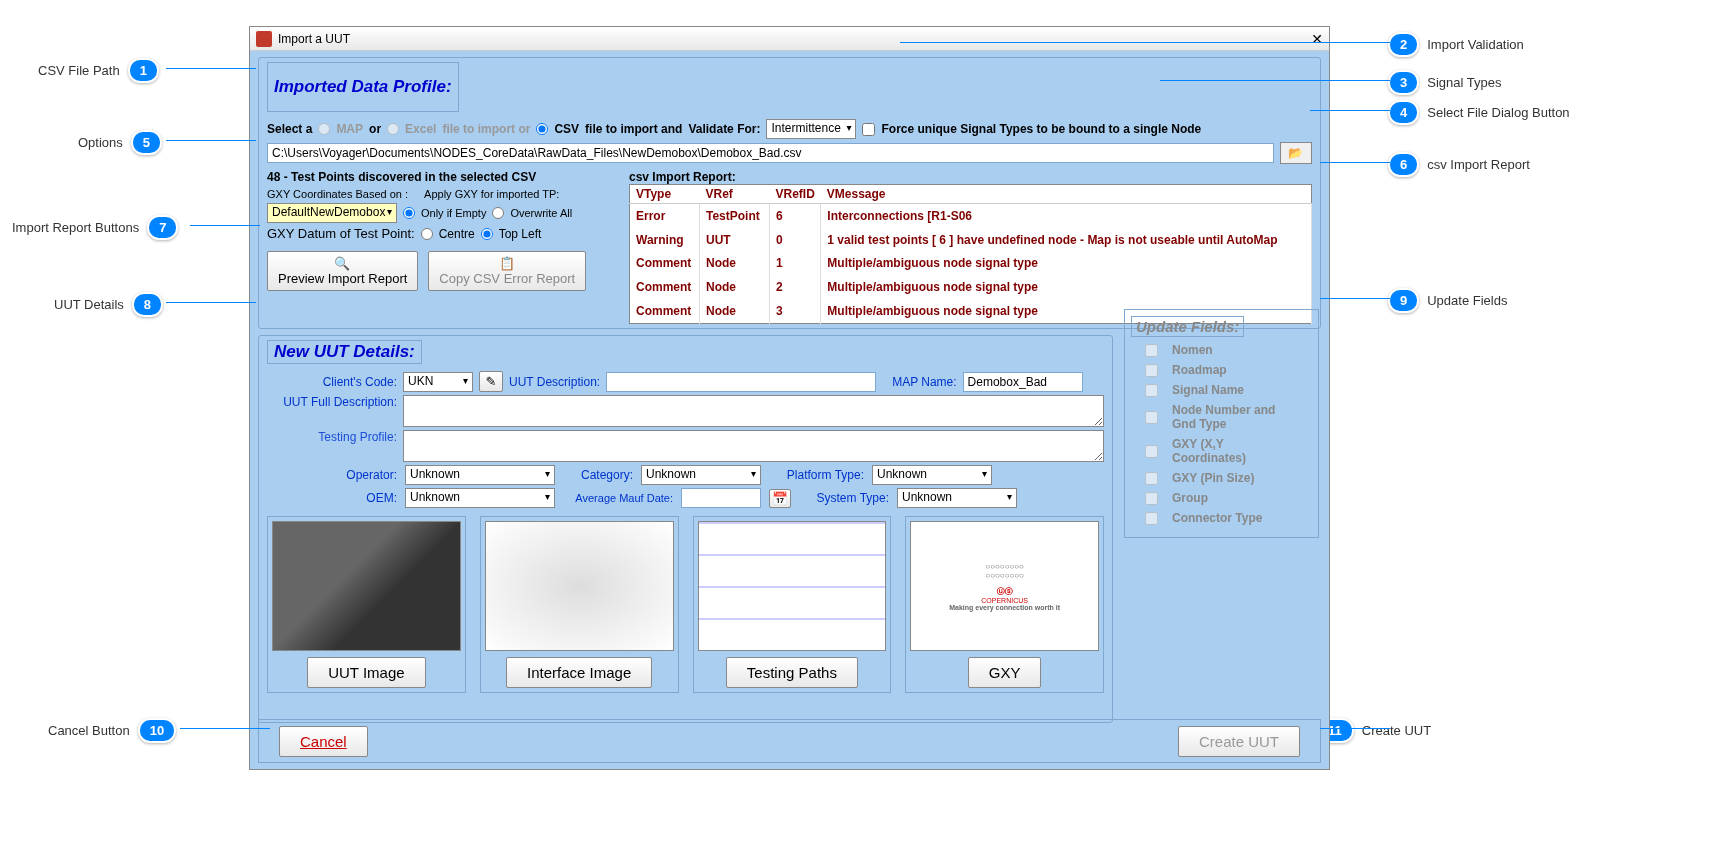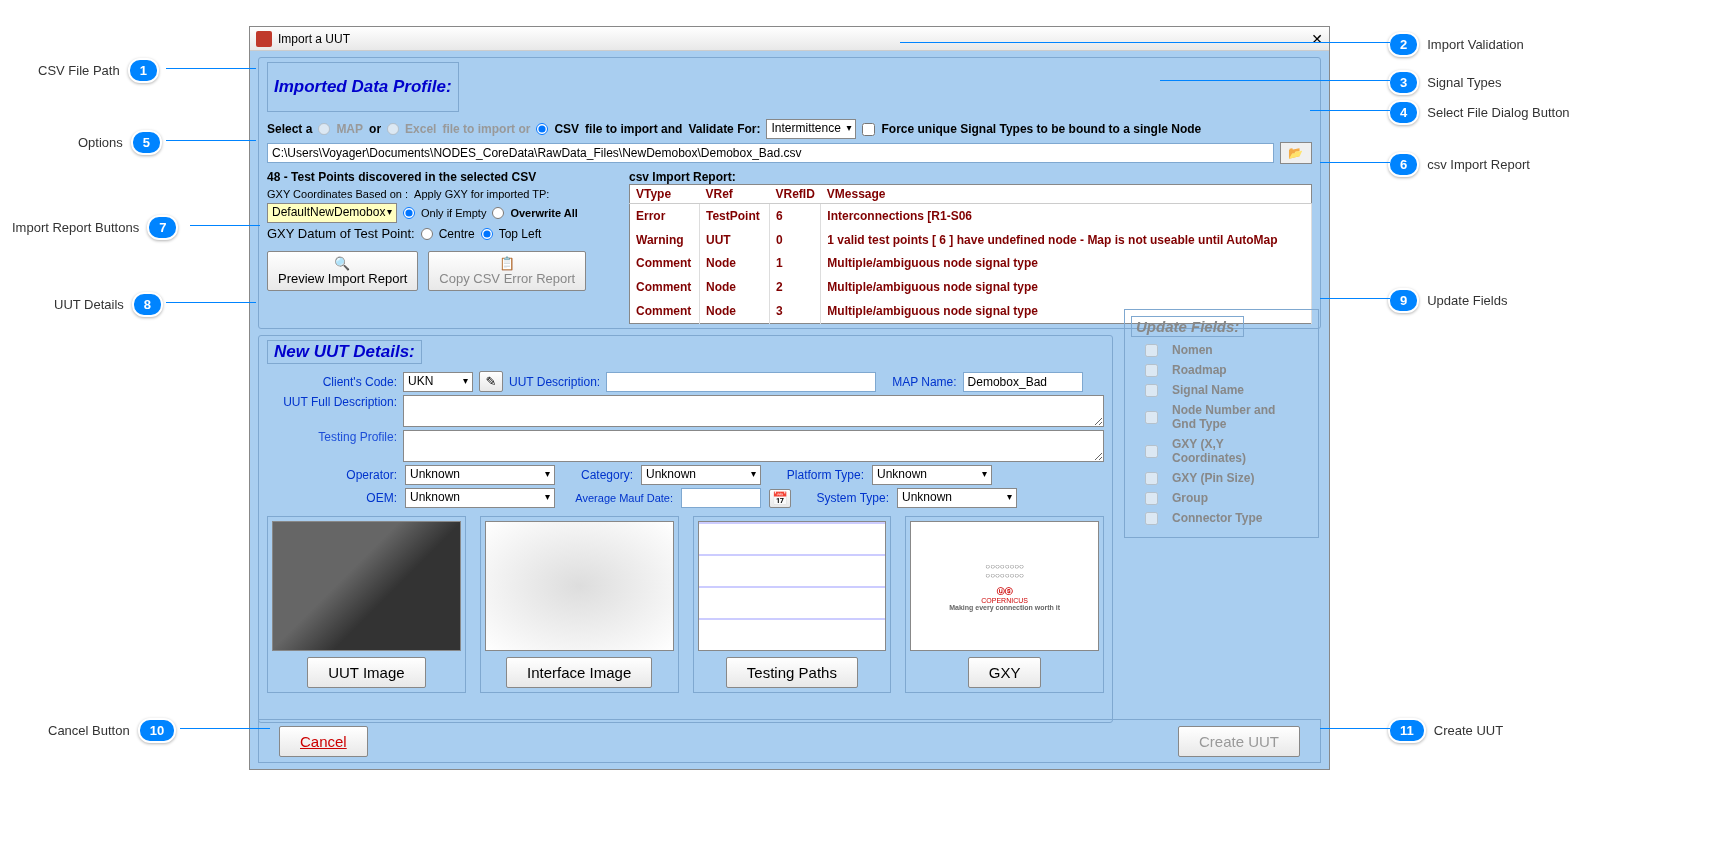--- a/index.html
+++ b/index.html
@@ -93,21 +93,21 @@
   <span class="callout-label">Select File Dialog Button</span>
 </div>
 <div class="callout" style="top:152px; left:1388px;">
   <span class="callout-badge">6</span>
   <span class="callout-label">csv Import Report</span>
 </div>
 <div class="callout" style="top:288px; left:1388px;">
   <span class="callout-badge">9</span>
   <span class="callout-label">Update Fields</span>
 </div>
-<div class="callout" style="top:718px; left:1388px;">
+<div class="callout" style="top:718px; left:1316px;">
   <span class="callout-badge">11</span>
   <span class="callout-label">Create UUT</span>
 </div>
 
 <div class="callout-line" style="top:68px; left:166px; width:90px;"></div>
 <div class="callout-line" style="top:140px; left:166px; width:90px;"></div>
 <div class="callout-line" style="top:225px; left:190px; width:70px;"></div>
 <div class="callout-line" style="top:302px; left:166px; width:90px;"></div>
 <div class="callout-line" style="top:728px; left:180px; width:90px;"></div>
 <div class="callout-line" style="top:42px; left:900px; width:490px;"></div>
@@ -147,28 +147,28 @@
       <div class="file-btn">
           <span>📂</span>
         </div>
     </div>
 
     <div class="options-row" style="margin-top:6px;">
       <div class="options-left">
         <div class="label" style="margin-bottom:4px;">48 - Test Points discovered in the selected CSV</div>
         <div class="row">
           <span style="font-size:11px;">GXY Coordinates Based on :</span>
-          <span style="font-size:11px; margin-left:0;">Apply GXY for imported TP:</span>
+          <span style="font-size:11px; margin-left:10px;">Apply GXY for imported TP:</span>
         </div>
         <div class="row">
           <div class="select" style="width:130px; background:#ffffc0;"><span>DefaultNewDemobox</span></div>
           <input type="radio" class="radio" checked="" style="">
           <span style="font-size:11px;">Only if Empty</span>
           <input type="radio" class="radio" style="">
-          <span style="font-size:11px;font-weight:bold;">Overwrite All</span>
+          <span style="font-size:11px;">Overwrite All</span>
         </div>
         <div class="row">
           <span style="font-size:13px;">GXY Datum of Test Point:</span>
           <input type="radio" class="radio" style="">
           <span>Centre</span>
           <input type="radio" class="radio" checked="" style="">
           <span>Top Left</span>
         </div>
         <div class="row" style="margin-top:10px; gap:10px;">
           <button class="btn" style="height:40px;">

